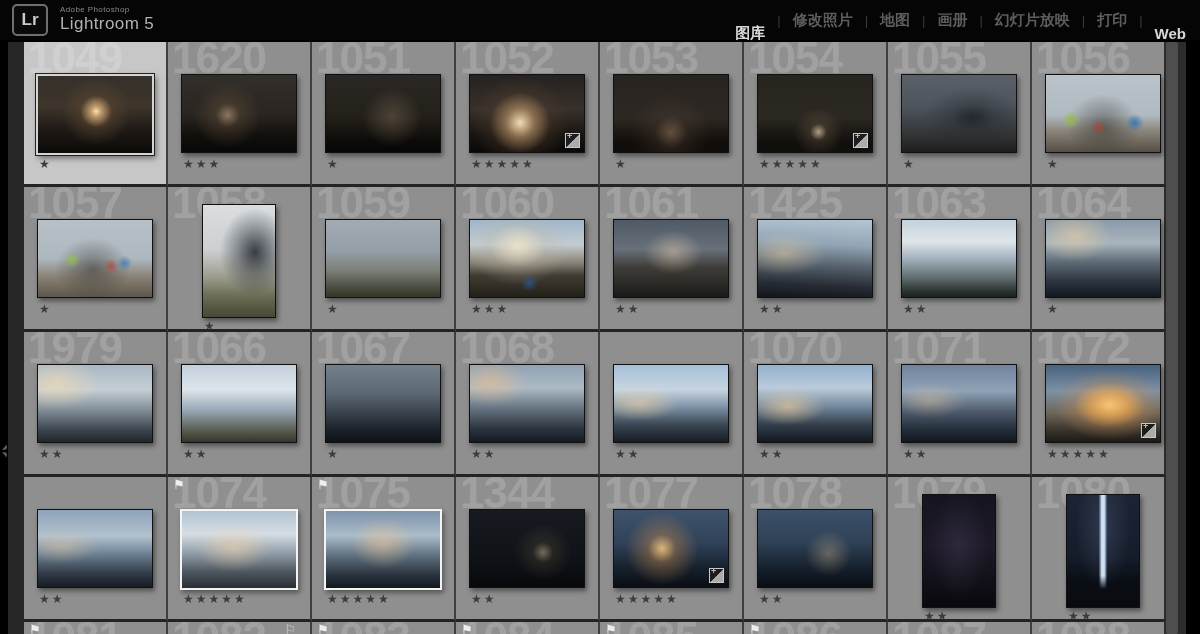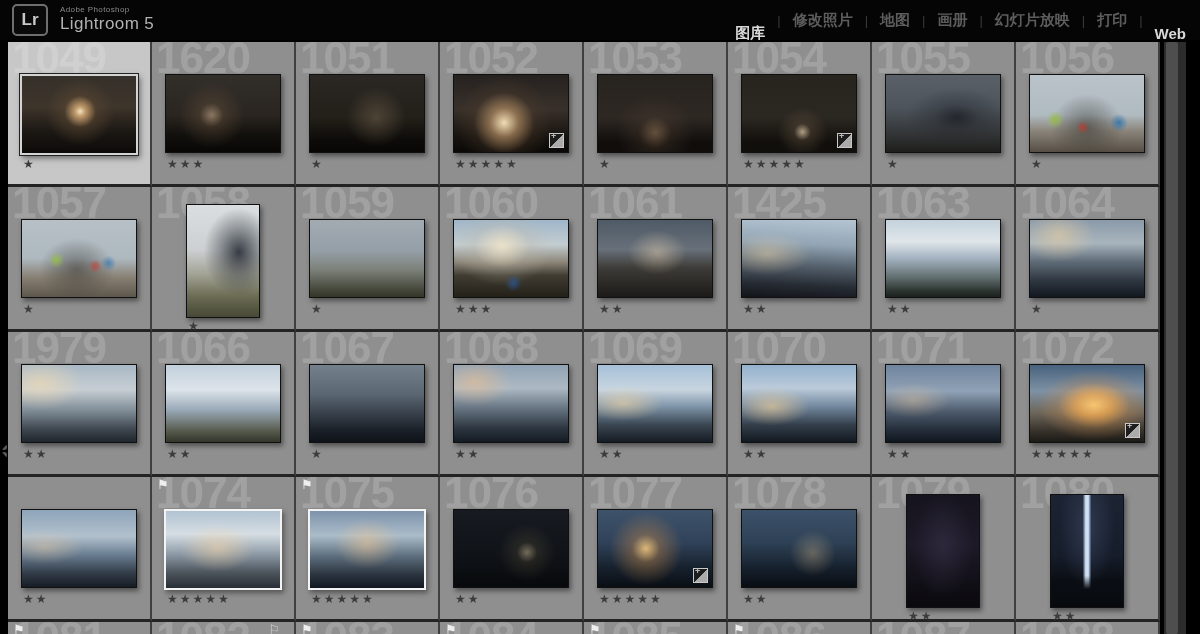--- a/index.html
+++ b/index.html
@@ -21,21 +21,21 @@
   .brand{margin-left:12px;display:flex;flex-direction:column;line-height:1.1;}
   .brand-small{font-size:8px;color:#8a8a8a;letter-spacing:.4px;}
   .brand-large{font-size:17px;color:#b2b2b2;letter-spacing:.4px;font-weight:400;}
   .module-picker{margin-left:auto;margin-right:14px;display:flex;align-items:center;}
   .mod{color:#5d5d5d;font-size:15px;font-weight:bold;cursor:default;white-space:nowrap;}
   .mod.bright{color:#d8d8d8;margin-top:27px;}
   .sep{color:#3a3a3a;font-size:13px;margin:0 12px;}
   
   .grid{
     position:absolute;left:8px;top:42px;width:1152px;height:592px;overflow:hidden;
-    display:flex;flex-wrap:wrap;align-content:flex-start;background:#262626;
+    display:flex;flex-wrap:wrap;align-content:flex-start;background:#262626;padding-left:16px;
   }
   .cell{
     width:142px;height:142px;position:relative;background:var(--cell-bg,#8f8f8f);
     border-right:2px solid #3f3f3f;border-bottom:3px solid #232323;
   }
   .cell.selected{background:var(--sel-bg,#c7c7c7);}
   .num{
     position:absolute;top:-6px;left:4px;z-index:0;
     font-size:44px;font-weight:bold;line-height:1;color:rgba(255,255,255,.17);
     letter-spacing:-1px;user-select:none;
@@ -286,21 +286,20 @@
     <div class="num">1068</div>
 
     <div class="photo-frame" style="width: 114px; height: 77px; top: 32px;">
       <div class="photo" style="background: radial-gradient(at 18% 22%, rgba(240, 190, 140, 0.55) 0%, rgba(0, 0, 0, 0) 28%), linear-gradient(rgb(144, 162, 180) 0%, rgb(173, 186, 196) 30%, rgb(98, 112, 126) 58%, rgb(45, 54, 64) 82%, rgb(20, 26, 34) 100%);"></div>
 
     </div>
     <div class="stars" style="top: 116px; left: 15px;">★★</div>
   </div>
 
   <div class="cell">
-    <div class="num">1069</div>
 
     <div class="photo-frame" style="width: 114px; height: 77px; top: 32px;">
       <div class="photo" style="background: radial-gradient(at 22% 50%, rgba(248, 214, 160, 0.55) 0%, rgba(0, 0, 0, 0) 32%), linear-gradient(rgb(166, 192, 216) 0%, rgb(200, 213, 224) 32%, rgb(126, 148, 168) 54%, rgb(58, 70, 82) 78%, rgb(22, 28, 36) 100%);"></div>
 
     </div>
     <div class="stars" style="top: 116px; left: 15px;">★★</div>
   </div>
 
   <div class="cell">
     <div class="num">1070</div>
@@ -355,21 +354,21 @@
     <div class="num">1075</div>
     <span class="flag">⚑</span>
     <div class="photo-frame white" style="width: 114px; height: 77px; top: 32px;">
       <div class="photo" style="background: radial-gradient(at 50% 42%, rgba(244, 198, 140, 0.5) 0%, rgba(0, 0, 0, 0) 40%), linear-gradient(rgb(126, 148, 172) 0%, rgb(171, 188, 201) 32%, rgb(95, 112, 128) 58%, rgb(44, 54, 64) 82%, rgb(18, 24, 34) 100%);"></div>
 
     </div>
     <div class="stars" style="top: 116px; left: 15px;">★★★★★</div>
   </div>
 
   <div class="cell">
-    <div class="num">1076</div>
+    <div class="num">1344</div>
 
     <div class="photo-frame" style="width: 114px; height: 77px; top: 32px;">
       <div class="photo" style="background: radial-gradient(circle at 64% 55%, rgba(215, 195, 155, 0.5) 0%, rgba(100, 88, 64, 0.25) 12%, rgba(0, 0, 0, 0) 34%), linear-gradient(rgb(23, 27, 33) 0%, rgb(16, 20, 25) 55%, rgb(7, 9, 12) 100%);"></div>
 
     </div>
     <div class="stars" style="top: 116px; left: 15px;">★★</div>
   </div>
 
   <div class="cell">
     <div class="num">1077</div>

